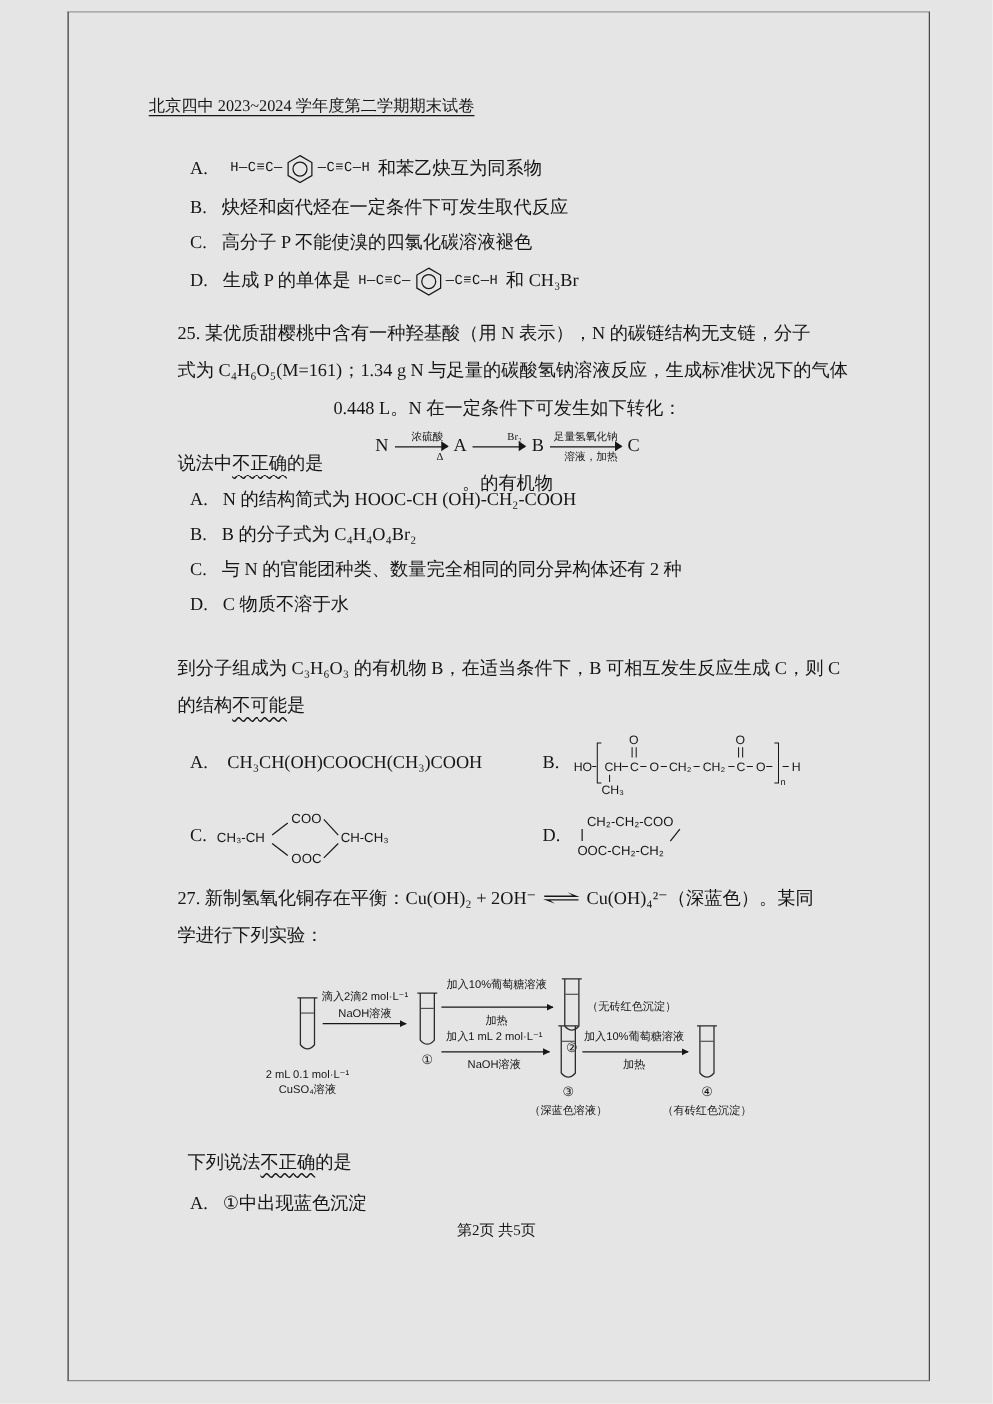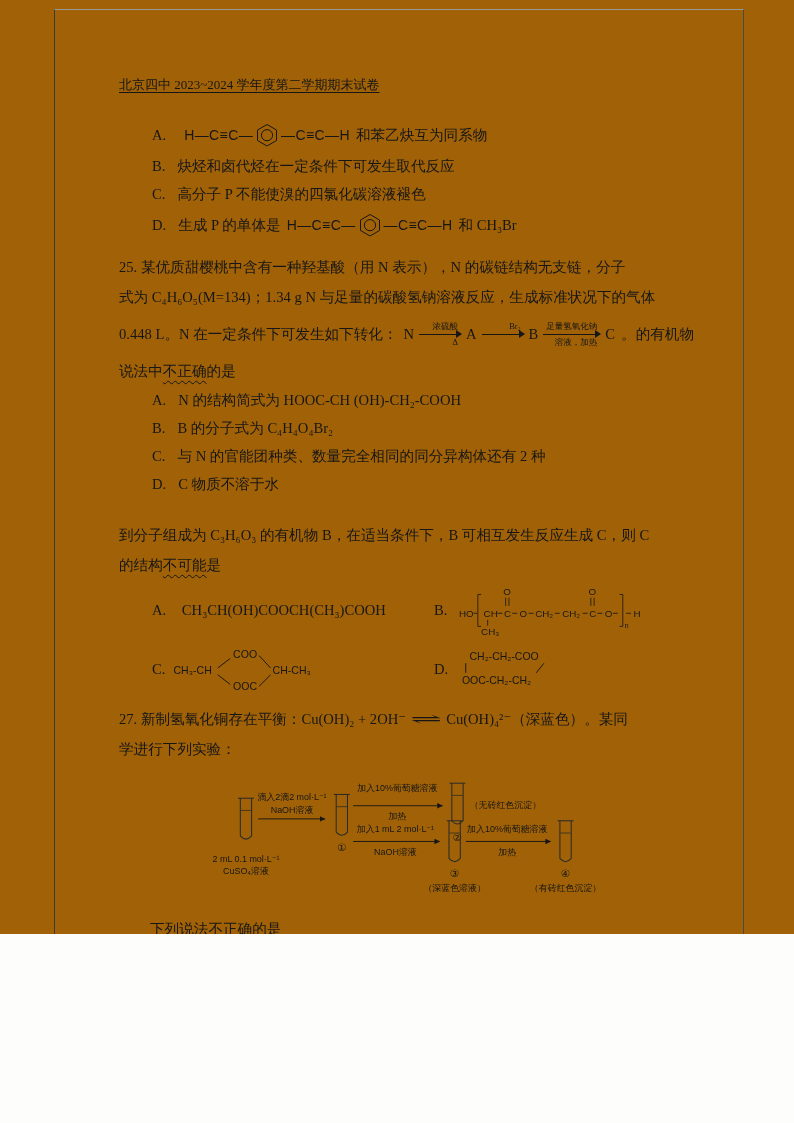--- a/index.html
+++ b/index.html
@@ -3,43 +3,43 @@
 <meta charset="utf-8">
 <style>
   * { box-sizing: border-box; }
   html, body { margin: 0; padding: 0; }
   body {
     width: 794px; height: 1123px;
     background: #fdfdfb;
     font-family: "Liberation Serif", "DejaVu Serif", "DejaVu Sans", serif;
     color: #161616;
   }
-  .page { position: relative; width: 794px; height: 934px; overflow: hidden; background: #a16207; }
+  .page { position: relative; width: 794px; height: 1123px; overflow: hidden; background: #e5e5e5; }
   .scan-frame {
     position: absolute; left: 54px; top: 9px; width: 690px; height: 1096px;
     border-top: 1px solid #9a9a9a; border-bottom: 1px solid #8a8a8a;
     border-left: 1px solid #3c3c3c; border-right: 1px solid #4a4a4a;
     pointer-events: none;
   }
   .content { position: absolute; left: 119px; top: 76px; width: 574px; font-size: 14.6px; line-height: 30px; }
   .header { font-size: 13px; line-height: 18px; margin-bottom: 24px; text-decoration: underline; text-underline-offset: 3px; }
-  .para-line { white-space: nowrap; }
+  .para-line { white-space: nowrap; margin-left: 23px; }
   .opt { margin-left: 33px; line-height: 28px; display: flex; align-items: center; white-space: nowrap; }
   .opt-label { margin-right: 12px; }
   .emph { text-decoration: underline wavy; text-decoration-thickness: 1px; text-underline-offset: 4px; }
   
   .struct {
-    font-family: Liberation Sans, sans-serif;
-    font-size: 14px; letter-spacing: 0.4px;
+    font-family: Liberation Mono, monospace;
+    font-size: 11px; letter-spacing: 0.4px;
     display: inline-flex; align-items: center; white-space: nowrap; margin: 0 6px;
   }
   .struct svg { margin: 0 1px; display: block; }
   .tall { height: 34px; }
   
-  .rxn-line { display: flex; align-items: center; height: 44px; white-space: nowrap; }
+  .rxn-line { display: flex; align-items: center; height: 44px; white-space: nowrap; flex-direction: column; }
   .rxn { display: inline-flex; align-items: center; margin: 0 2px; }
   .sp { margin: 0 4px; }
   .rxn-arrow { display: inline-flex; flex-direction: column; align-items: flex-end; margin: 0 1px; }
   .at, .ab { font-size: 8.5px; line-height: 11px; min-height: 11px; padding: 0 3px; white-space: nowrap; }
   .shaft { position: relative; align-self: stretch; height: 1px; background: #161616; min-width: 42px; margin: 2px 0; }
   .shaft::after {
     content: ""; position: absolute; right: -1px; top: -3.5px;
     border-top: 4px solid transparent; border-bottom: 4px solid transparent; border-left: 6px solid #161616;
   }
   .eqarr { display: inline-block; transform: scaleX(2.6); margin: 0 14px; }
@@ -102,21 +102,21 @@
         <svg width="26" height="24" viewBox="0 0 26 24">
           <polygon class="bd" points="13,1.5 22.5,7 22.5,17.5 13,23 3.5,17.5 3.5,7"></polygon>
           <circle class="bd" cx="13" cy="12.2" r="5.6"></circle>
         </svg>
         <span>—C≡C—H</span>
       </span>
       <span>和 CH₃Br</span>
     </div>
 
     <div class="para-line">25. 某优质甜樱桃中含有一种羟基酸（用 N 表示），N 的碳链结构无支链，分子</div>
-    <div class="para-line">式为 C₄H₆O₅(M=134)；1.34 g N 与足量的碳酸氢钠溶液反应，生成标准状况下的气体</div>
+    <div class="para-line">式为 C₄H₆O₅(M=161)；1.34 g N 与足量的碳酸氢钠溶液反应，生成标准状况下的气体</div>
     <div class="rxn-line">
       <span>0.448 L。N 在一定条件下可发生如下转化：</span>
       <span class="rxn">
         <span class="sp">N</span>
         <span class="rxn-arrow">
           <span class="at">浓硫酸</span>
           <span class="shaft"></span>
           <span class="ab">Δ</span>
         </span>
         <span class="sp">A</span>

